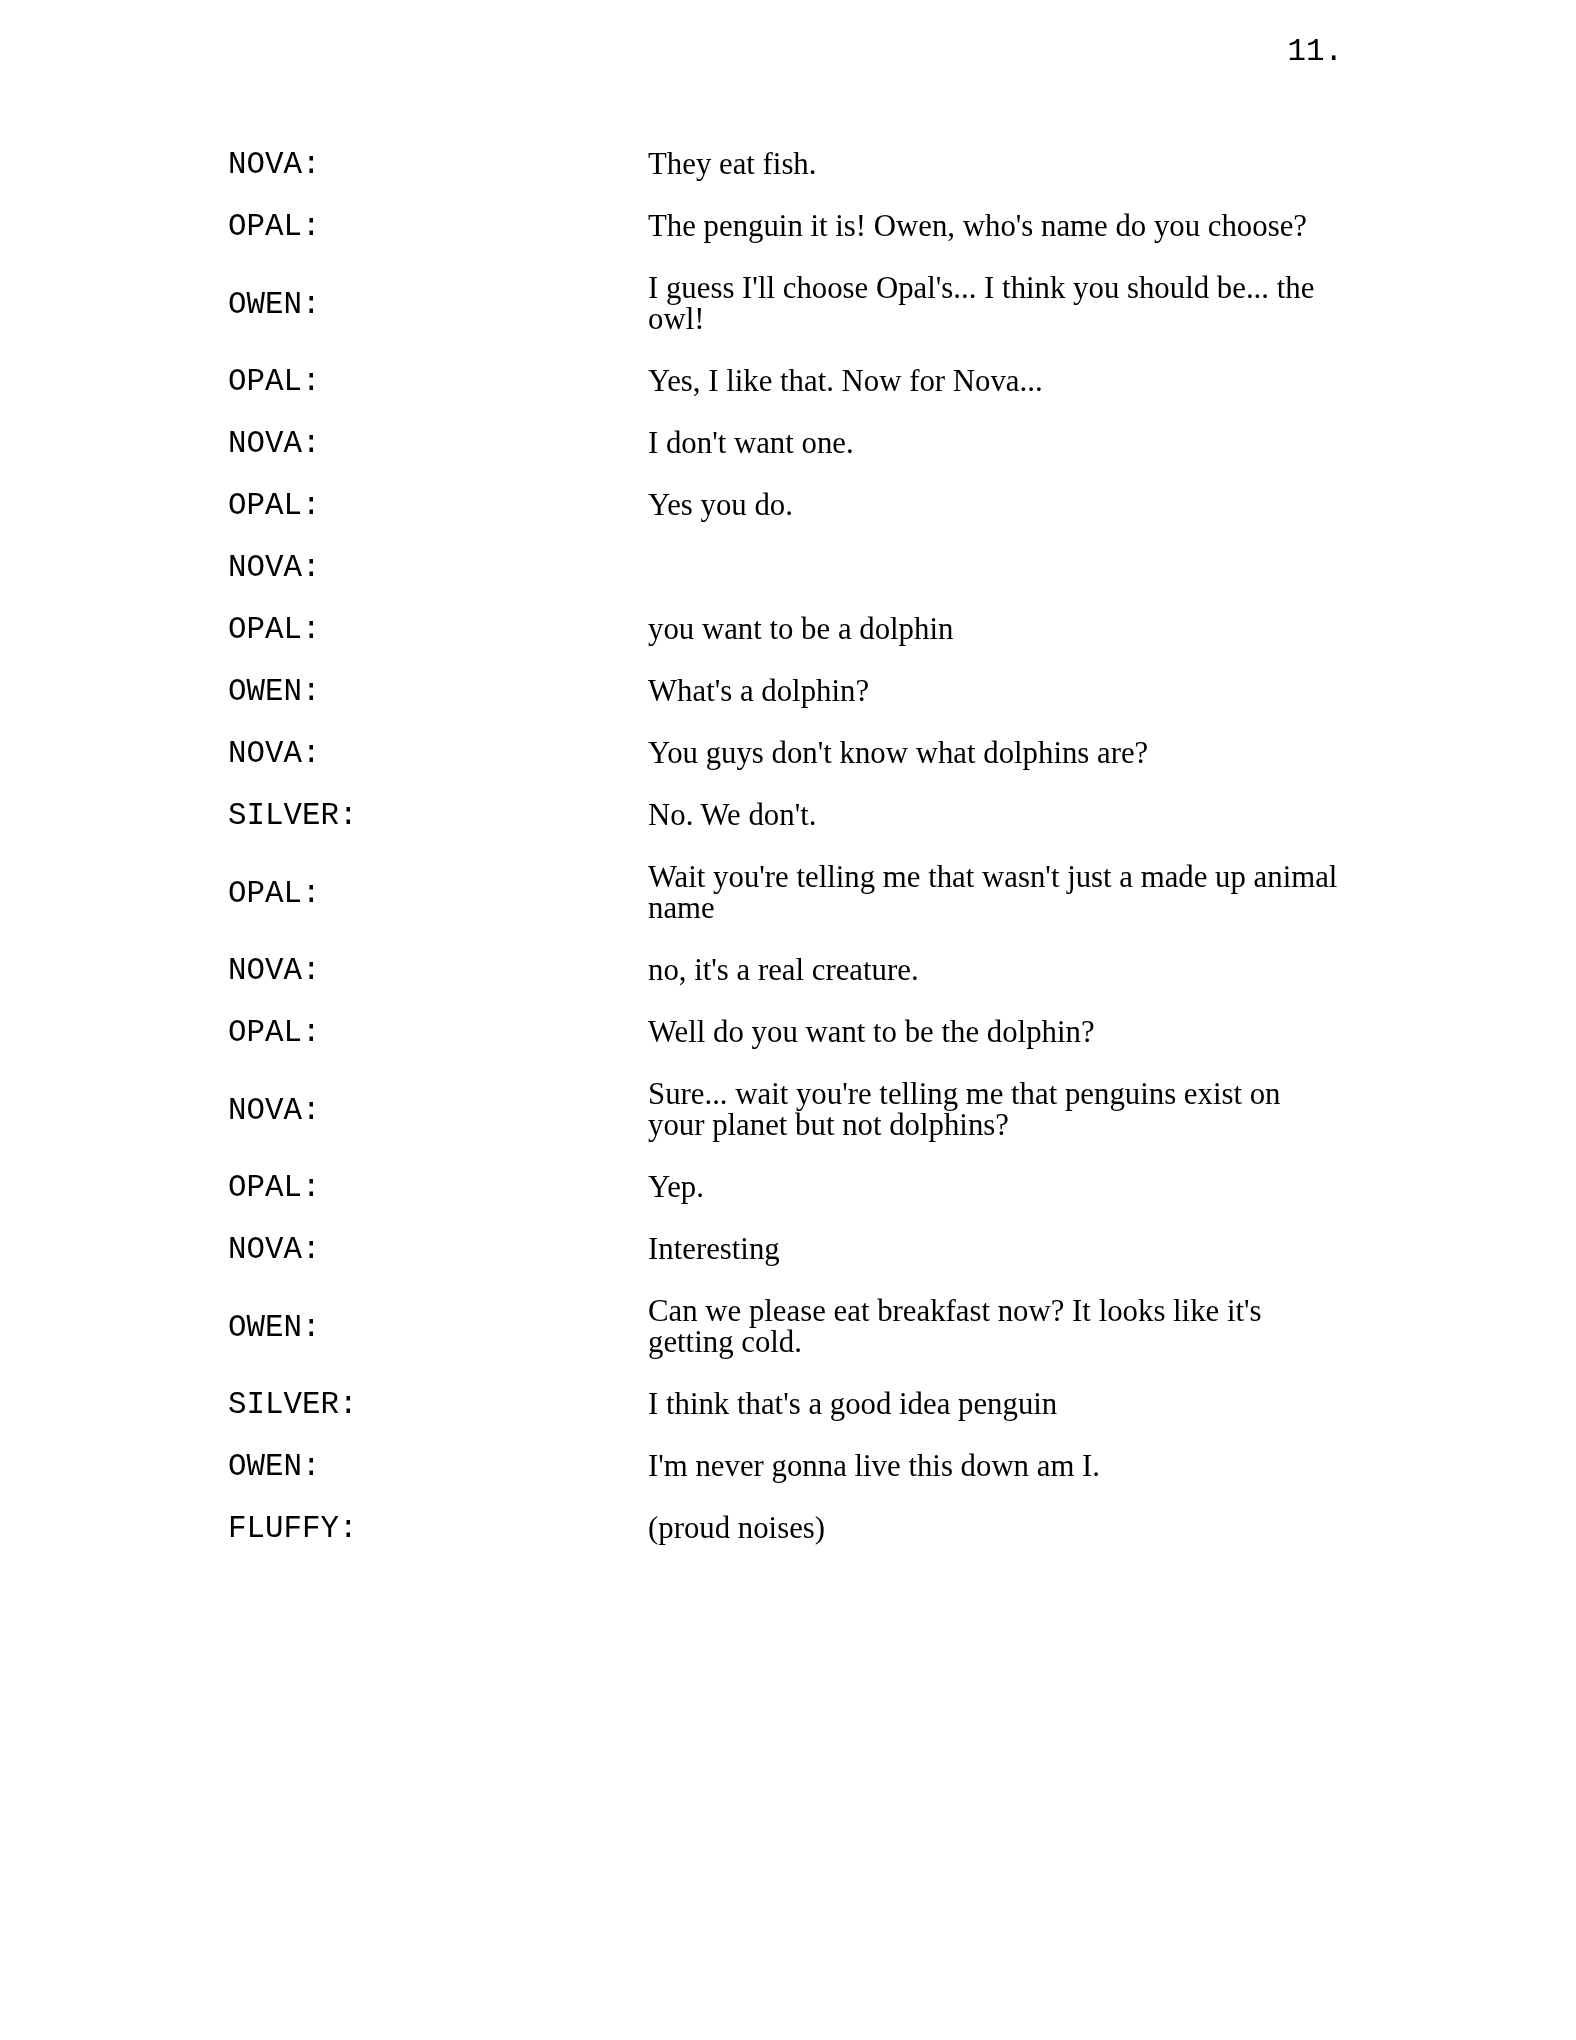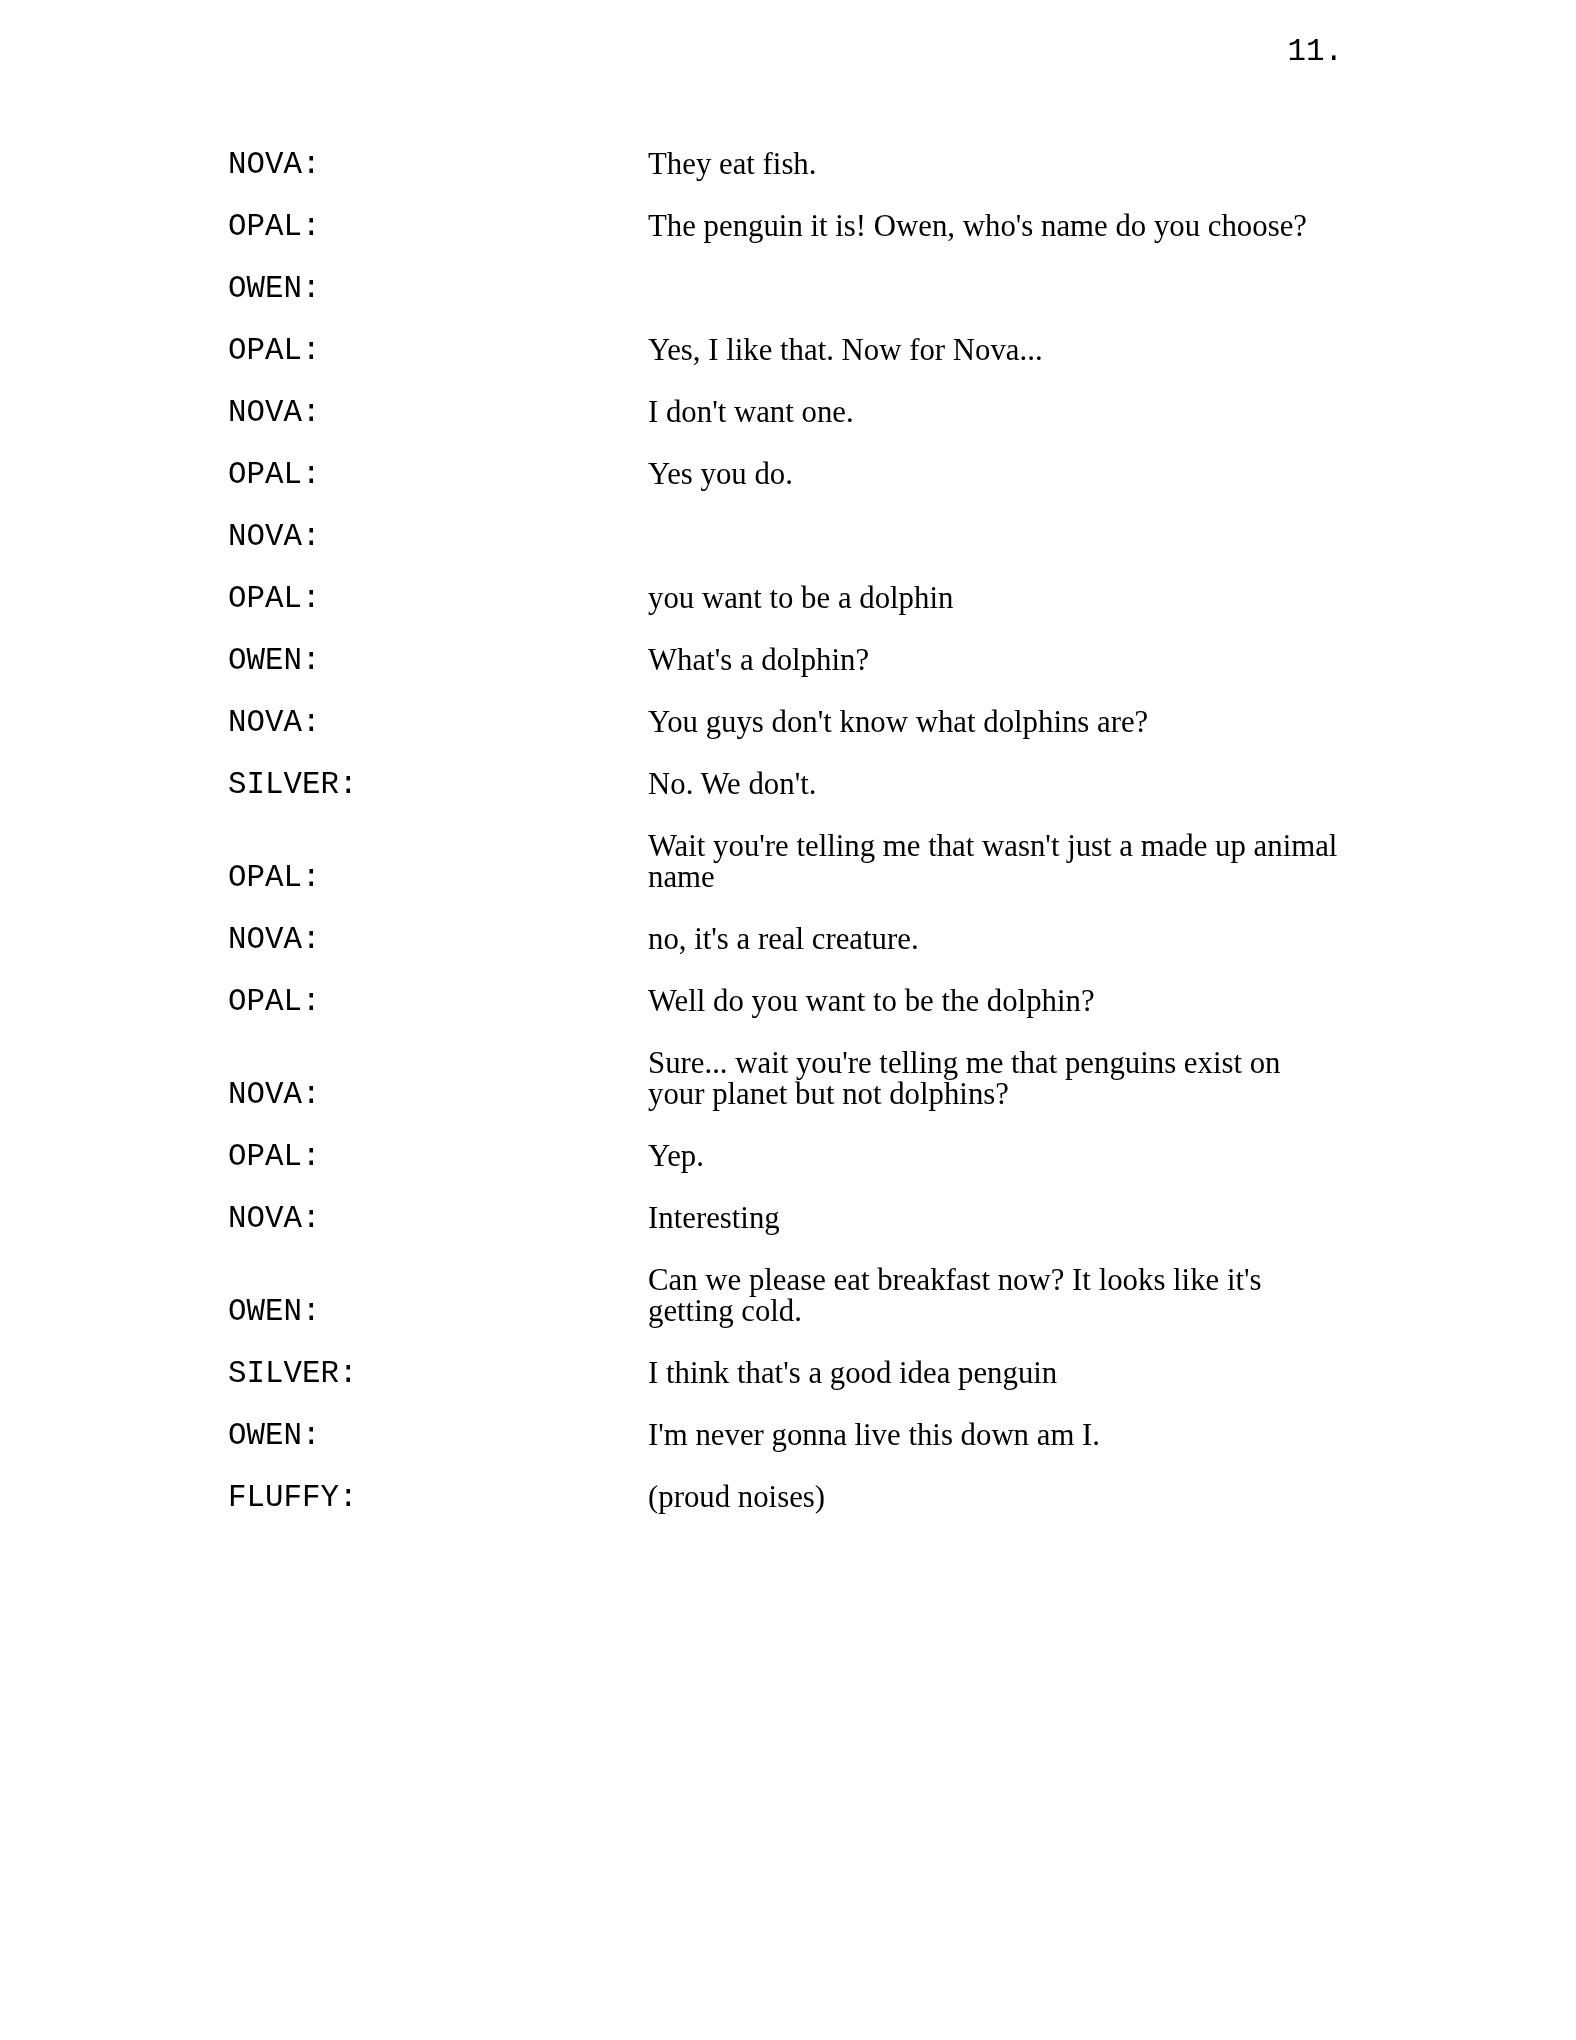--- a/index.html
+++ b/index.html
@@ -24,21 +24,21 @@
     text-align: right;
     margin-right: 233px;
     white-space: nowrap;
   }
   .content {
     margin-top: 82px;
     padding-left: 228px;
   }
   .entry {
     display: flex;
-    align-items: flex-end;
+    align-items: center;
   }
   .entry + .entry {
     margin-top: 31px;
   }
   .speaker {
     flex: 0 0 420px;
     width: 420px;
     white-space: nowrap;
   }
   .dialogue {
@@ -59,20 +59,21 @@
     <div class="dialogue">They eat fish.</div>
   </div>
 
   <div class="entry">
     <div class="speaker">OPAL:</div>
     <div class="dialogue">The penguin it is! Owen, who's name do you choose?</div>
   </div>
 
   <div class="entry">
     <div class="speaker">OWEN:</div>
+    <div class="dialogue">I guess I'll choose Opal's... I think you should be... the owl!</div>
   </div>
 
   <div class="entry">
     <div class="speaker">OPAL:</div>
     <div class="dialogue">Yes, I like that. Now for Nova...</div>
   </div>
 
   <div class="entry">
     <div class="speaker">NOVA:</div>
     <div class="dialogue">I don't want one.</div>

